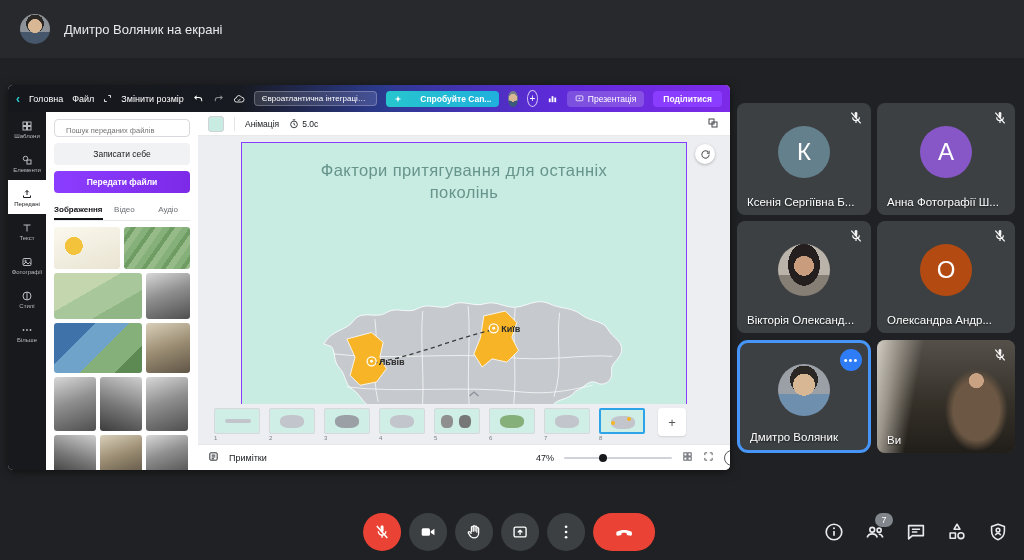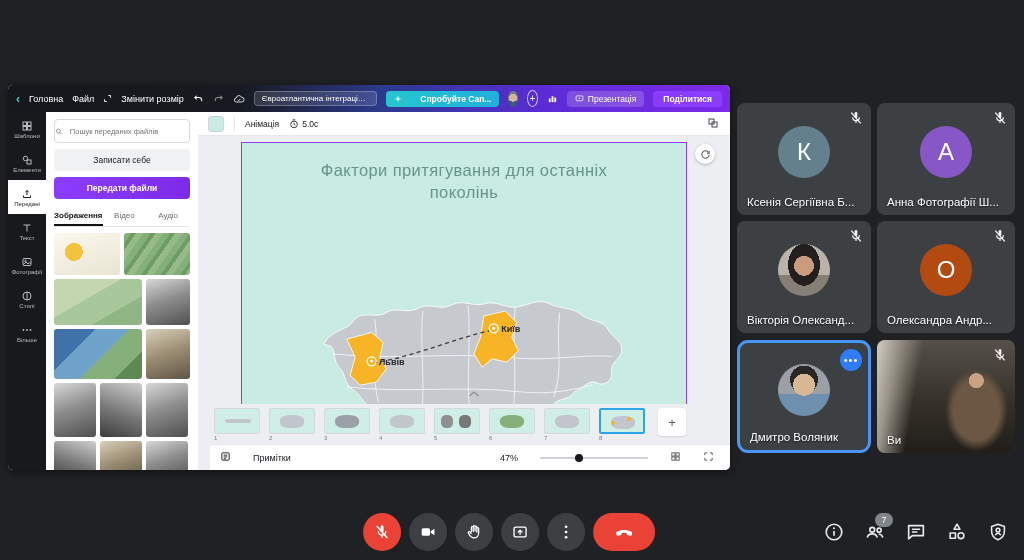--- a/index.html
+++ b/index.html
@@ -30,21 +30,21 @@
   .cv-ic{display:inline-flex;align-items:center;}
 
   
   .cv-rail{position:absolute;left:0;top:27px;width:38px;height:358px;background:#17191c;display:flex;flex-direction:column;}
   .rail-item{height:34px;display:flex;flex-direction:column;align-items:center;justify-content:center;gap:1px;color:#b9bcc1;font-size:6px;}
   .rail-item.active{background:#ffffff;color:#17191c;}
   .rail-item svg{width:12px;height:12px;}
 
   
   .cv-panel{position:absolute;left:38px;top:27px;width:152px;height:358px;background:#fff;box-sizing:border-box;padding:7px 8px;overflow:hidden;}
-  .p-search{display:flex;align-items:center;gap:5px;border:1px solid #d7d9dd;border-radius:4px;height:24px;padding:0 0;box-sizing:border-box;}
+  .p-search{display:flex;align-items:center;gap:5px;border:1px solid #d7d9dd;border-radius:4px;height:18px;padding:0 11px;box-sizing:border-box;flex-direction:column;}
   .p-search input{border:0;outline:0;width:100%;font-size:7.5px;color:#333;font-family:"Liberation Sans",sans-serif;background:transparent;}
   .p-btn{height:22px;border-radius:4px;display:flex;align-items:center;justify-content:center;font-size:8.5px;margin-top:6px;font-weight:bold;}
   .p-upload{background:linear-gradient(90deg,#8b3dff,#7d2ae8);color:#fff;}
   .p-record{background:#f1f2f4;color:#1a1a1a;font-weight:normal;}
   .p-tabs{display:flex;margin-top:8px;border-bottom:1px solid #e7e8ea;}
   .p-tab{flex:1;text-align:center;font-size:8px;color:#6b7075;padding:4px 0;}
   .p-tab.active{color:#101114;font-weight:bold;border-bottom:2px solid #101114;}
   .p-grid{margin-top:6px;display:flex;flex-direction:column;gap:4px;}
   .p-row{display:flex;gap:4px;}
   .thumb{border-radius:3px;}
@@ -73,21 +73,21 @@
   .e-strip{position:absolute;left:0;top:292px;width:100%;height:40px;background:#eceef2;display:flex;align-items:flex-start;gap:9px;padding:4px 0 0 16px;box-sizing:border-box;}
   .fs-item{display:flex;flex-direction:column;}
   .fs-thumb{width:46px;height:26px;background:#cfeee6;border:1px solid #d6d8db;border-radius:2px;box-sizing:border-box;position:relative;overflow:hidden;}
   .fs-thumb .blob{position:absolute;left:10px;top:6px;width:24px;height:13px;border-radius:40%;background:#c2c6cc;}
   .fs-item.sel .fs-thumb{border:2px solid #2da4e8;}
   .fs-dot{position:absolute;width:4px;height:4px;border-radius:50%;background:#f6b426;}
   .fs-num{font-size:6px;color:#7a7f87;margin-top:1px;}
   .fs-add{width:28px;height:28px;background:#fff;border-radius:4px;display:flex;align-items:center;justify-content:center;color:#555;font-size:13px;margin-left:4px;box-shadow:0 1px 2px rgba(0,0,0,.12);}
 
   
-  .e-status{position:absolute;left:12px;top:332px;width:100%;height:26px;background:#fff;border-top:1px solid #e6e7ea;display:flex;align-items:center;gap:22px;padding:0 10px;box-sizing:border-box;font-size:9px;color:#16181c;}
+  .e-status{position:absolute;left:0;top:332px;width:100%;height:26px;background:#fff;border-top:1px solid #e6e7ea;display:flex;align-items:center;gap:10px;padding:0 10px;box-sizing:border-box;font-size:9px;color:#16181c;}
   .zoom-track{width:108px;height:2px;background:#cfd2d8;border-radius:1px;position:relative;}
   .zoom-knob{position:absolute;left:32%;top:-3px;width:8px;height:8px;border-radius:50%;background:#16181c;}
   .q-help{width:14px;height:14px;border-radius:50%;border:1.2px solid #53565c;display:flex;align-items:center;justify-content:center;font-size:8px;color:#53565c;font-weight:bold;}
 
   
   .tile{position:absolute;background:#3c4043;border-radius:8px;overflow:hidden;}
   .tile .avatar{position:absolute;left:50%;top:44%;transform:translate(-50%,-50%);width:52px;height:52px;border-radius:50%;display:flex;align-items:center;justify-content:center;color:#fff;font-size:24px;}
   .tile .tname{position:absolute;left:10px;bottom:7px;color:#fff;font-size:11.5px;text-shadow:0 1px 2px rgba(0,0,0,.7);max-width:85%;white-space:nowrap;overflow:hidden;text-overflow:ellipsis;}
   .tile .micoff{position:absolute;top:7px;right:7px;width:16px;height:16px;opacity:.95;}
   .tile.speaker{border:3px solid #4796f7;border-radius:11px;box-sizing:border-box;}
@@ -110,20 +110,24 @@
   .cbtn.end{width:62px;border-radius:19px;}
   .ractions{position:absolute;right:14px;top:50%;transform:translateY(-50%);display:flex;align-items:center;gap:17px;}
   .ricon{position:relative;width:24px;height:24px;display:flex;align-items:center;justify-content:center;}
   .badge{position:absolute;top:-7px;right:-6px;min-width:14px;height:14px;border-radius:7px;background:#80868b;color:#fff;font-size:9px;display:flex;align-items:center;justify-content:center;padding:0 2px;}
 </style>
 </head>
 <body>
 
 <div class="app">
 
+  <div class="banner">
+    <div class="banner-avatar"></div>
+    <div class="banner-text">Дмитро Воляник на екрані</div>
+  </div>
 
   <div class="canva">
 
     <div class="cv-top">
       <span class="cv-back">‹</span>
       <span class="mi">Головна</span>
       <span class="mi">Файл</span>
       <span class="cv-ic">
           <svg width="9" height="9" viewBox="0 0 24 24" fill="none" stroke="#fff" stroke-width="2.4">
             <path d="M4 14v6h6M20 10V4h-6"></path>

